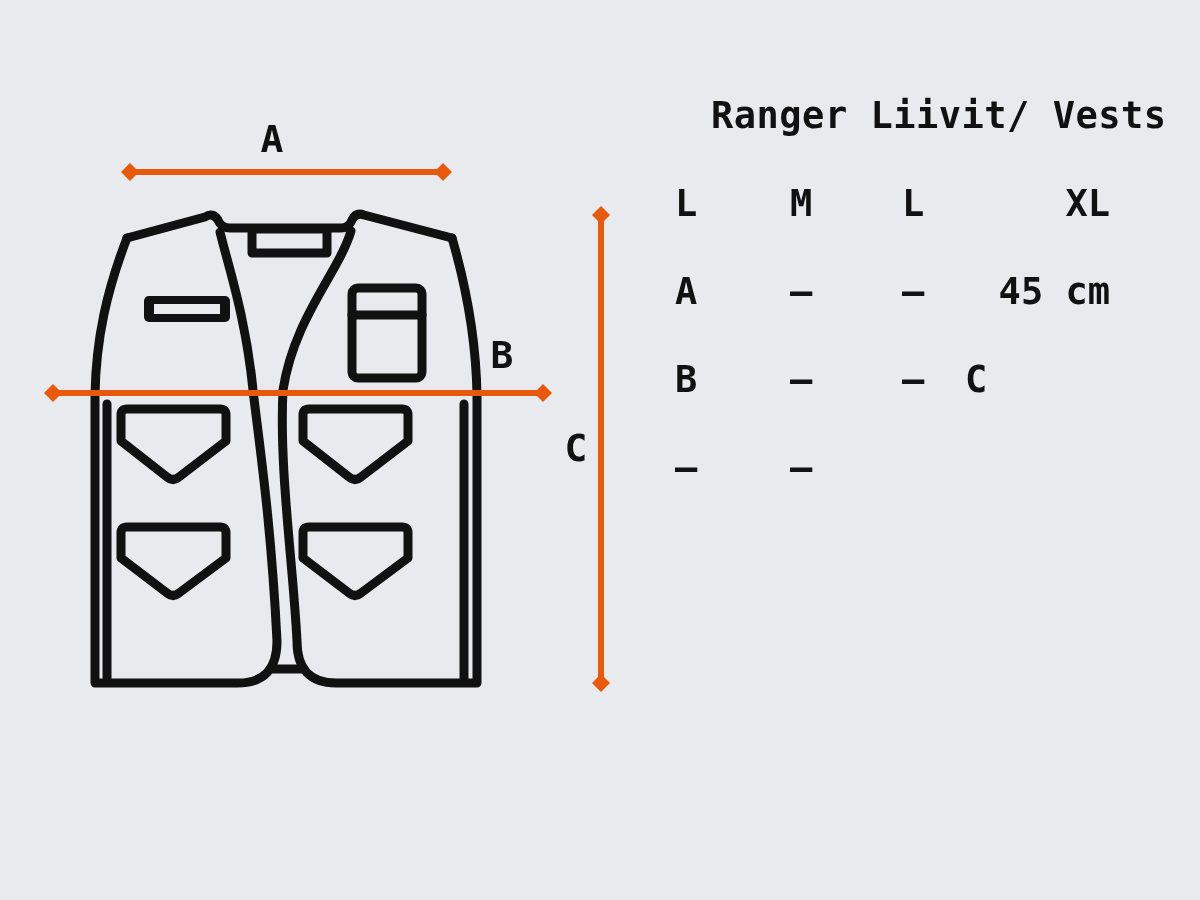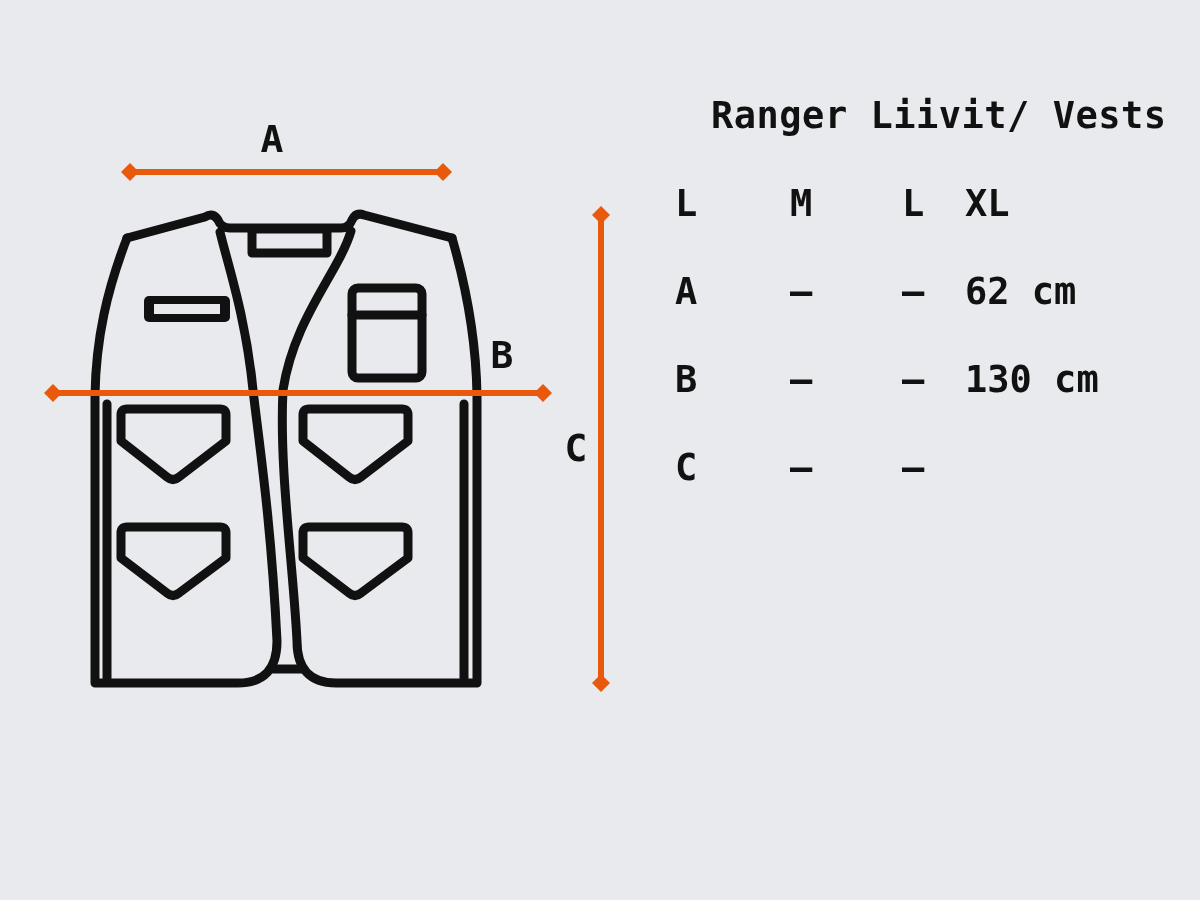--- a/index.html
+++ b/index.html
@@ -51,21 +51,21 @@
   .size-grid{
     position:absolute;left:675px;top:185px;
     display:grid;
     grid-template-columns:115px 112px 63px 145px;
     grid-auto-rows:37px;
     row-gap:51px;
     font-size:37px;font-weight:bold;line-height:37px;
     color:var(--ink);
   }
   .size-grid .cell{white-space:nowrap;}
-  .size-grid .c-val{text-align:left;}
+  .size-grid .c-val{text-align:right;}
 </style>
 </head>
 <body>
 
 <div class="canvas">
 
   <svg class="diagram" width="660" height="720" viewBox="0 0 660 720" aria-hidden="true">
 
     <g>
 
@@ -131,25 +131,24 @@
   <div class="size-grid">
 
     <span class="cell">L</span>
     <span class="cell">M</span>
     <span class="cell">L</span>
     <span class="cell c-val">XL</span>
 
     <span class="cell">A</span>
     <span class="cell">–</span>
     <span class="cell">–</span>
-    <span class="cell c-val">62 cm</span>
+    <span class="cell c-val">45 cm</span>
 
     <span class="cell">B</span>
     <span class="cell">–</span>
     <span class="cell">–</span>
-    <span class="cell c-val">130 cm</span>
 
     <span class="cell">C</span>
     <span class="cell">–</span>
     <span class="cell">–</span>
   </div>
 
 </div>
 
 </body></html>

